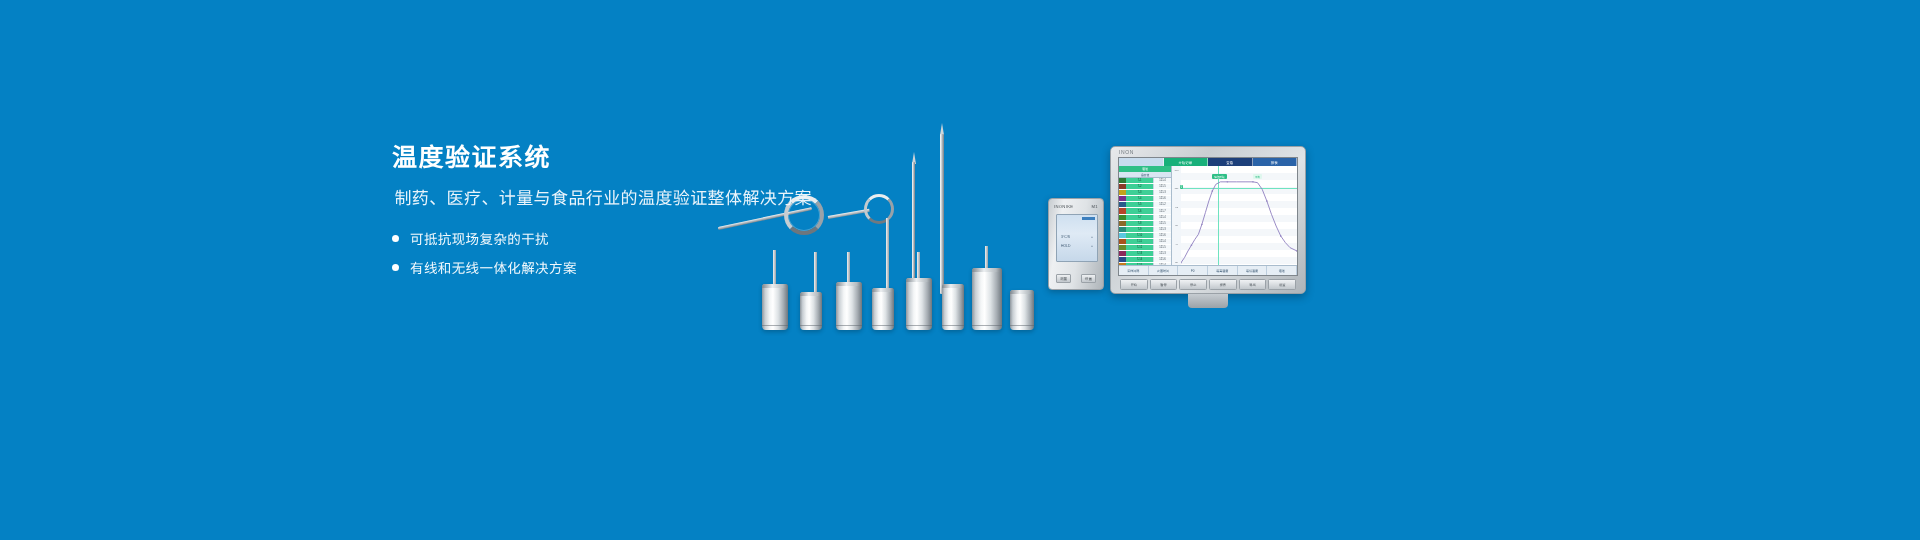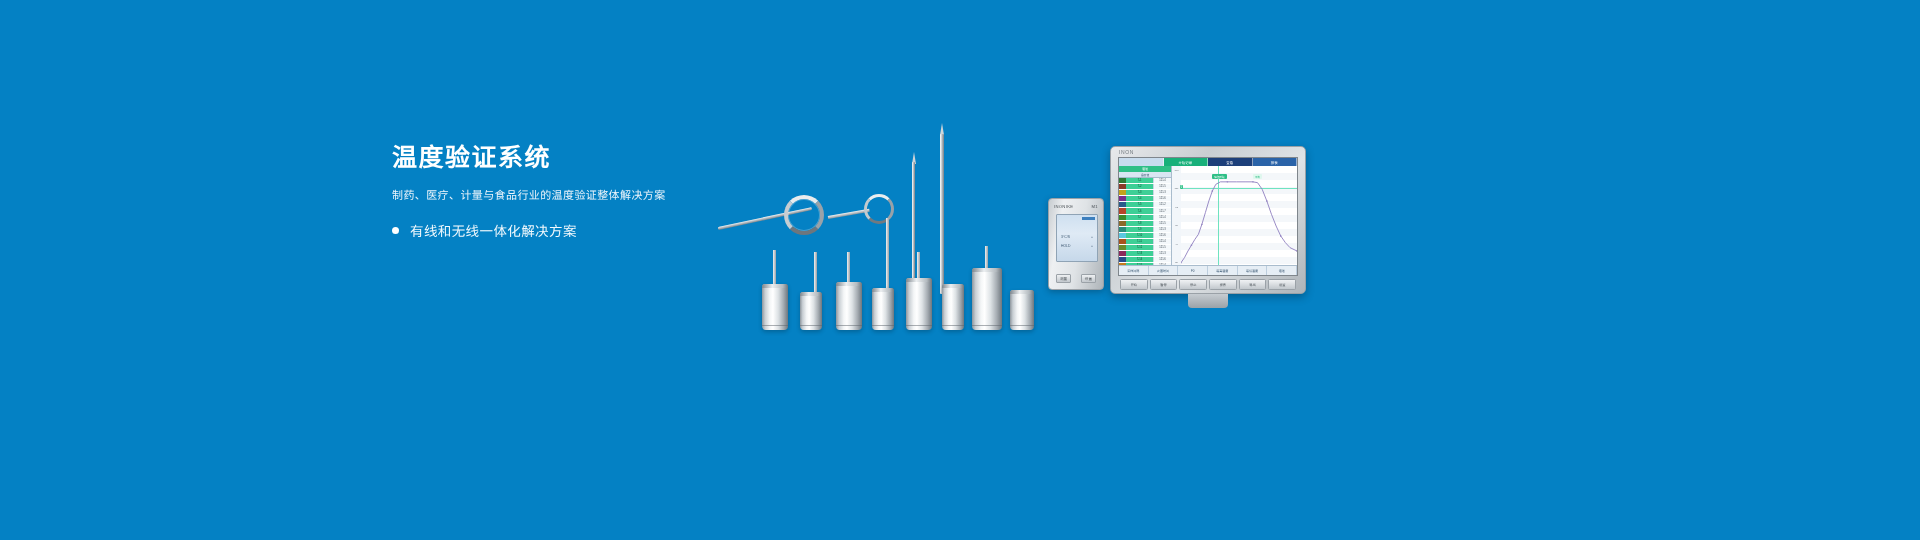--- a/index.html
+++ b/index.html
@@ -30,26 +30,27 @@
   .headline {
     font-size: 25px;
     font-weight: bold;
     color: #ffffff;
     letter-spacing: 1.5px;
     line-height: 1.2;
     margin: 0 0 16px 0;
     white-space: nowrap;
   }
   .subtitle {
-    font-size: 11px;
+    font-size: 17px;
     color: #eaf4fb;
     letter-spacing: 0.4px;
     line-height: 1.3;
     margin: 0 0 18px 0;
     white-space: nowrap;
+    text-align: right;
   }
   .bullets {
     list-style: none;
     margin: 0;
     padding: 0;
   }
   .bullet-item {
     display: flex;
     align-items: center;
     margin-bottom: 9px;
@@ -496,20 +497,24 @@
 <body>
 
 <div class="banner">
 
   <div class="text-block">
     <h1 class="headline">温度验证系统</h1>
 
     <p class="subtitle">制药、医疗、计量与食品行业的温度验证整体解决方案</p>
 
     <ul class="bullets">
+      <li class="bullet-item">
+        <span class="bullet-dot"></span>
+        <span class="bullet-text">可抵抗现场复杂的干扰</span>
+      </li>
       <li class="bullet-item">
         <span class="bullet-dot"></span>
         <span class="bullet-text">有线和无线一体化解决方案</span>
       </li>
     </ul>
   </div>
 
   <div class="product-stage">
 
     <div class="probe-loop">

